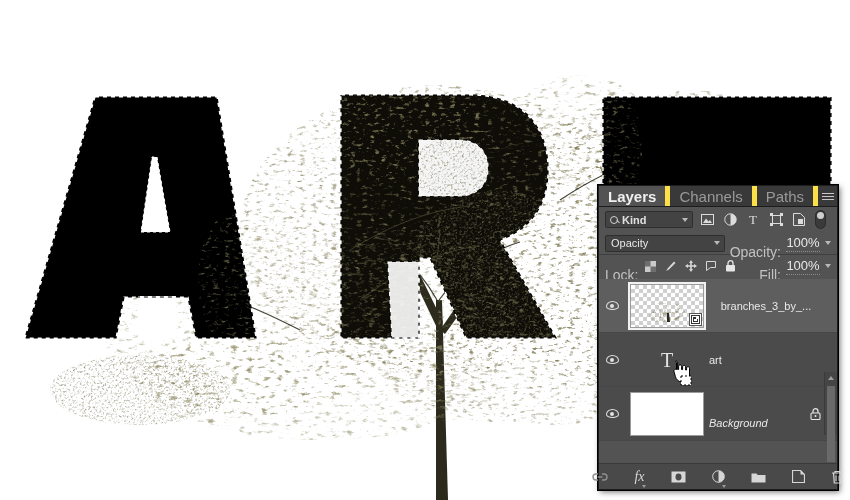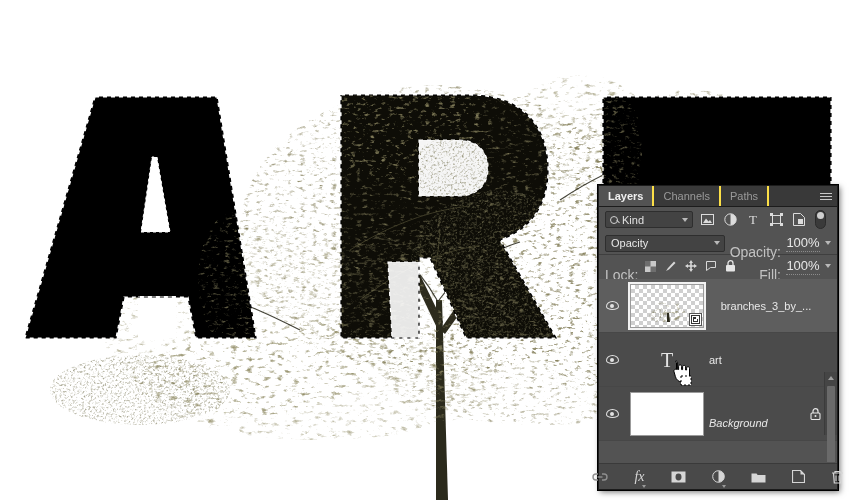--- a/index.html
+++ b/index.html
@@ -30,42 +30,42 @@
     user-select:none;
   }
 
   
   .tabstrip {
     height:21px; background:#2b2b2b; display:flex; align-items:stretch;
     border-bottom:1px solid #1c1c1c; position:relative;
   }
   .tab {
     padding:0 9px; display:flex; align-items:center;
-    font-size:11px; color:#9a9a9a; background:#393939;
-    border-right:2px solid #fde047;
+    font-size:15px; color:#9a9a9a; background:#393939;
+    border-right:5px solid #fde047;
     cursor:pointer; white-space:nowrap;
   }
   .tab.active { background:#535353; color:#f0f0f0; font-weight:bold; }
   .tab-filler { flex:1; background:#393939; }
   .panel-menu {
     width:22px; background:#393939; display:flex; align-items:center;
     justify-content:center; cursor:pointer;
   }
   .hamburger { width:12px; }
   .hamburger i { display:block; height:1px; background:#c8c8c8; margin:2px 0; }
 
   
   .filter-row {
     height:25px; display:flex; align-items:center; padding:0 6px;
     background:#535353; gap:5px;
   }
   .kind-select {
     width:88px; height:17px; background:#434343; border:1px solid #2e2e2e;
     border-radius:2px; display:flex; align-items:center; padding:0 4px;
-    position:relative; cursor:pointer;
+    position:relative; cursor:pointer;font-weight:bold;
   }
   .kind-select .lbl { font-size:11px; color:#e0e0e0; margin-left:4px; }
   .magnifier { width:8px; height:8px; border:1.3px solid #d0d0d0; border-radius:50%; position:relative; flex:none; }
   .magnifier:after { content:""; position:absolute; width:4px; height:1.3px; background:#d0d0d0; transform:rotate(45deg); right:-3px; bottom:0; }
   .chev { width:0;height:0;border-left:3.5px solid transparent;border-right:3.5px solid transparent;border-top:4px solid #b9b9b9; }
   .kind-select .chev { position:absolute; right:4px; }
   .fbtn {
     width:18px; height:18px; display:flex; align-items:center; justify-content:center;
     cursor:pointer; flex:none;
   }

